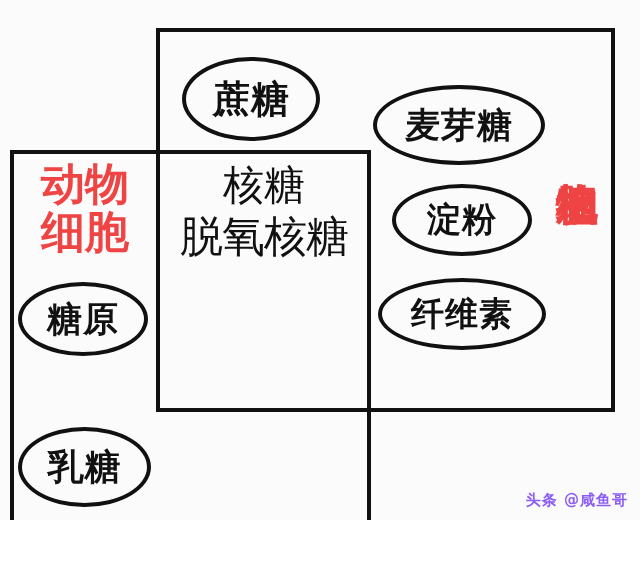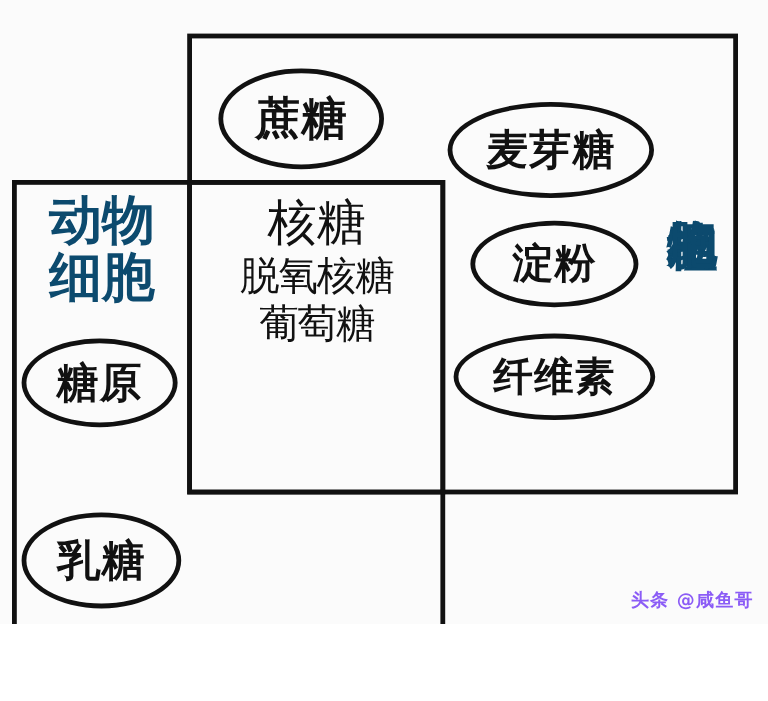--- a/index.html
+++ b/index.html
@@ -75,21 +75,21 @@
   #oval-sucrose   { left:182px; top:57px;  width:138px; height:84px; font-size:38px; }
   #oval-maltose   { left:373px; top:85px;  width:172px; height:80px; font-size:35px; }
   #oval-starch    { left:392px; top:184px; width:140px; height:72px; font-size:34px; }
   #oval-cellulose { left:378px; top:278px; width:168px; height:72px; font-size:33px;align-items:center; }
   #oval-glycogen  { left:18px;  top:282px; width:130px; height:74px; font-size:35px; }
   #oval-lactose   { left:18px;  top:427px; width:133px; height:80px; font-size:36px; }
 
   
   .region-label {
     position: absolute;
-    color: #0c4a6e;
+    color: #ef4444;
     font-weight: 700;
     z-index: 6;
     line-height: 1.02;
     text-align: center;
     letter-spacing: 0px;
   }
   
   .vertical-label {
     writing-mode: vertical-rl;
     text-orientation: upright;
@@ -114,21 +114,21 @@
     left: 158px;
     top: 160px;
     width: 212px;
     z-index: 6;
     text-align: center;
     color: #111111;
     font-weight: 400;
     line-height: 1.22;
   }
   #intersection-list .item { font-size: 41px; white-space: nowrap; }
-  #intersection-list .item.long { font-size: 33px; letter-spacing: -1px; }
+  #intersection-list .item.long { font-size: 43px; letter-spacing: -1px; }
 
   
   #watermark {
     position: absolute;
     right: 12px;
     bottom: 10px;
     font-size: 15px;
     color: #8b5cf6;
     letter-spacing: 1px;
     z-index: 8;
@@ -172,18 +172,17 @@
     <span>糖原</span>
   </div>
 
   <div class="region-label" id="label-animal-cell">动物细胞</div>
 
   <div class="region-label vertical-label" id="label-plant-cell">植物细胞</div>
 
   <div id="intersection-list">
     <div class="item">核糖</div>
     <div class="item long">脱氧核糖</div>
-    <div class="item long">葡萄糖</div>
   </div>
 
   <div id="watermark">头条 @咸鱼哥</div>
 
 </div>
 
 </body></html>

